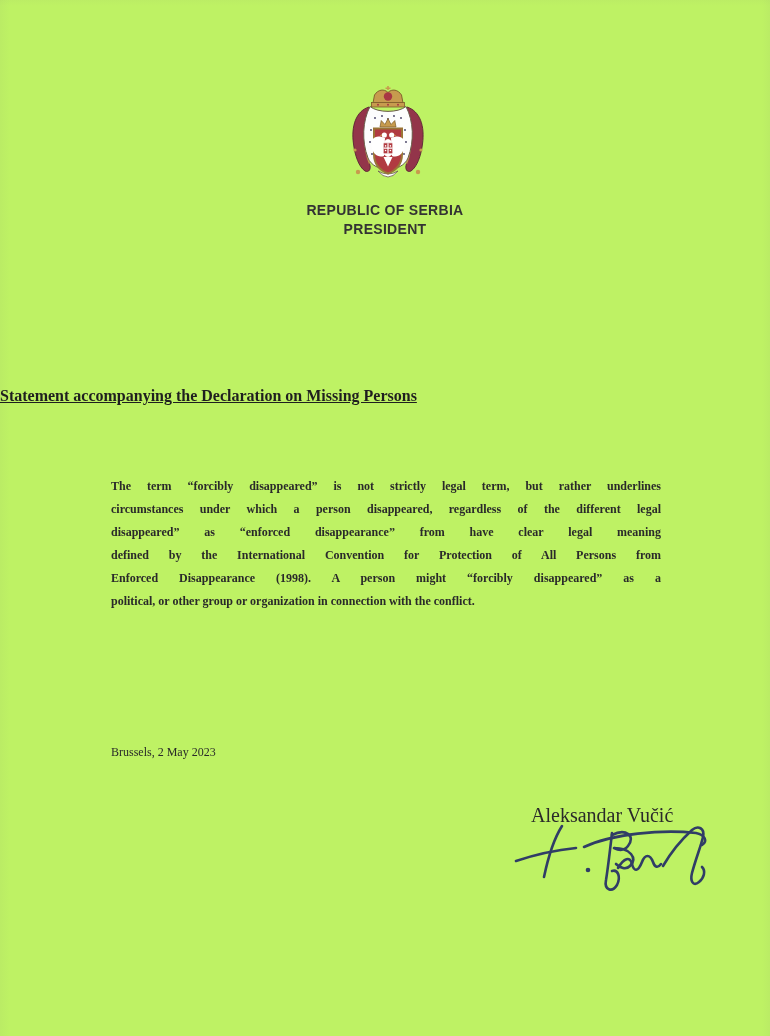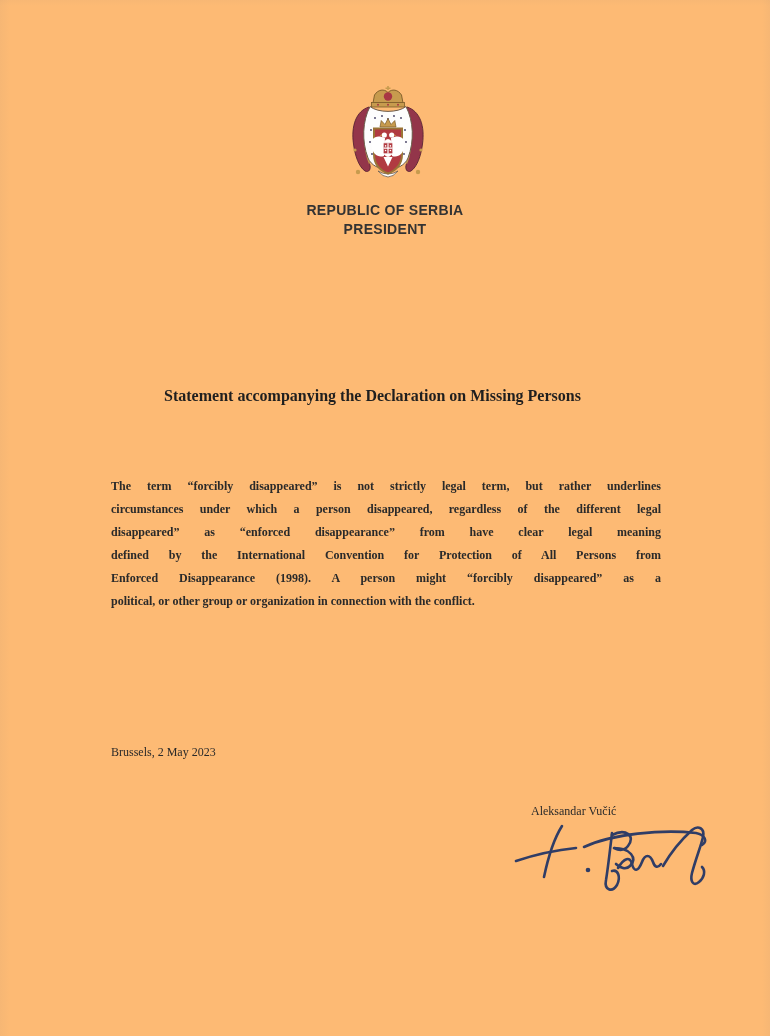--- a/index.html
+++ b/index.html
@@ -1,21 +1,21 @@
 <!DOCTYPE html>
 <html><head>
 <meta charset="utf-8">
 <style>
   html, body { margin: 0; padding: 0; background: #ffffff; }
   .page {
     position: relative;
     width: 770px;
     height: 1036px;
     margin: 0 auto;
-    background: #fdba74;
+    background: #bef264;
     overflow: hidden;
     font-family: "Liberation Serif", serif;
     color: #262626;
   }
   
   .page::before {
     content: "";
     position: absolute; inset: 0;
     pointer-events: none;
     background:
@@ -37,24 +37,24 @@
     font-weight: bold;
     font-size: 14px;
     line-height: 19px;
     letter-spacing: 0.3px;
     color: #333333;
   }
   .doc-title {
     position: absolute;
     left: 0; top: 387px;
     width: 745px;
-    text-align: center;
     font-weight: bold;
     font-size: 16px;
     color: #1f1f1f;
+    text-decoration: underline;
   }
   .statement {
     position: absolute;
     left: 111px; top: 475px;
     width: 550px;
     font-size: 12px;
     color: #2a2a2a;
     font-weight: bold;
   }
   .statement .jline {
@@ -69,21 +69,21 @@
   }
   .dateline {
     position: absolute;
     left: 111px; top: 745px;
     font-size: 12px;
     color: #2a2a2a;
   }
   .printed-name {
     position: absolute;
     left: 531px; top: 804px;
-    font-size: 12px;
+    font-size: 20px;
     color: #2a2a2a;
   }
   .signature-svg {
     position: absolute;
     left: 500px; top: 816px;
     width: 228px; height: 84px;
   }
 </style>
 </head>
 <body>

